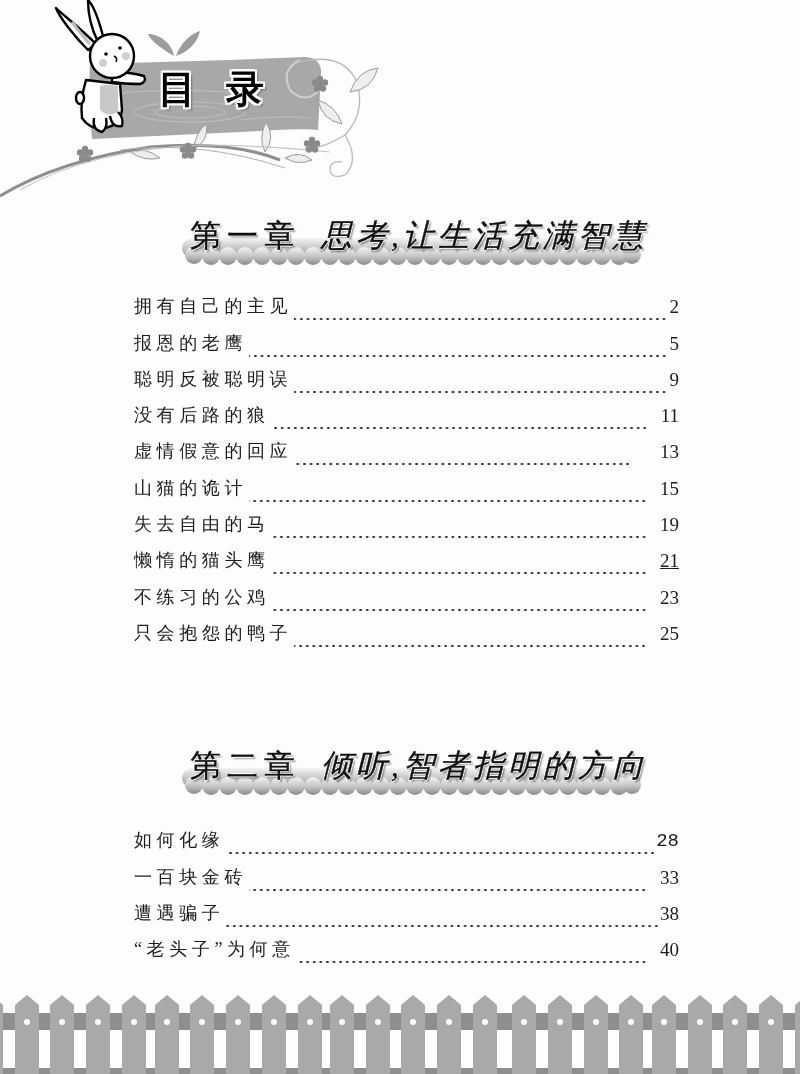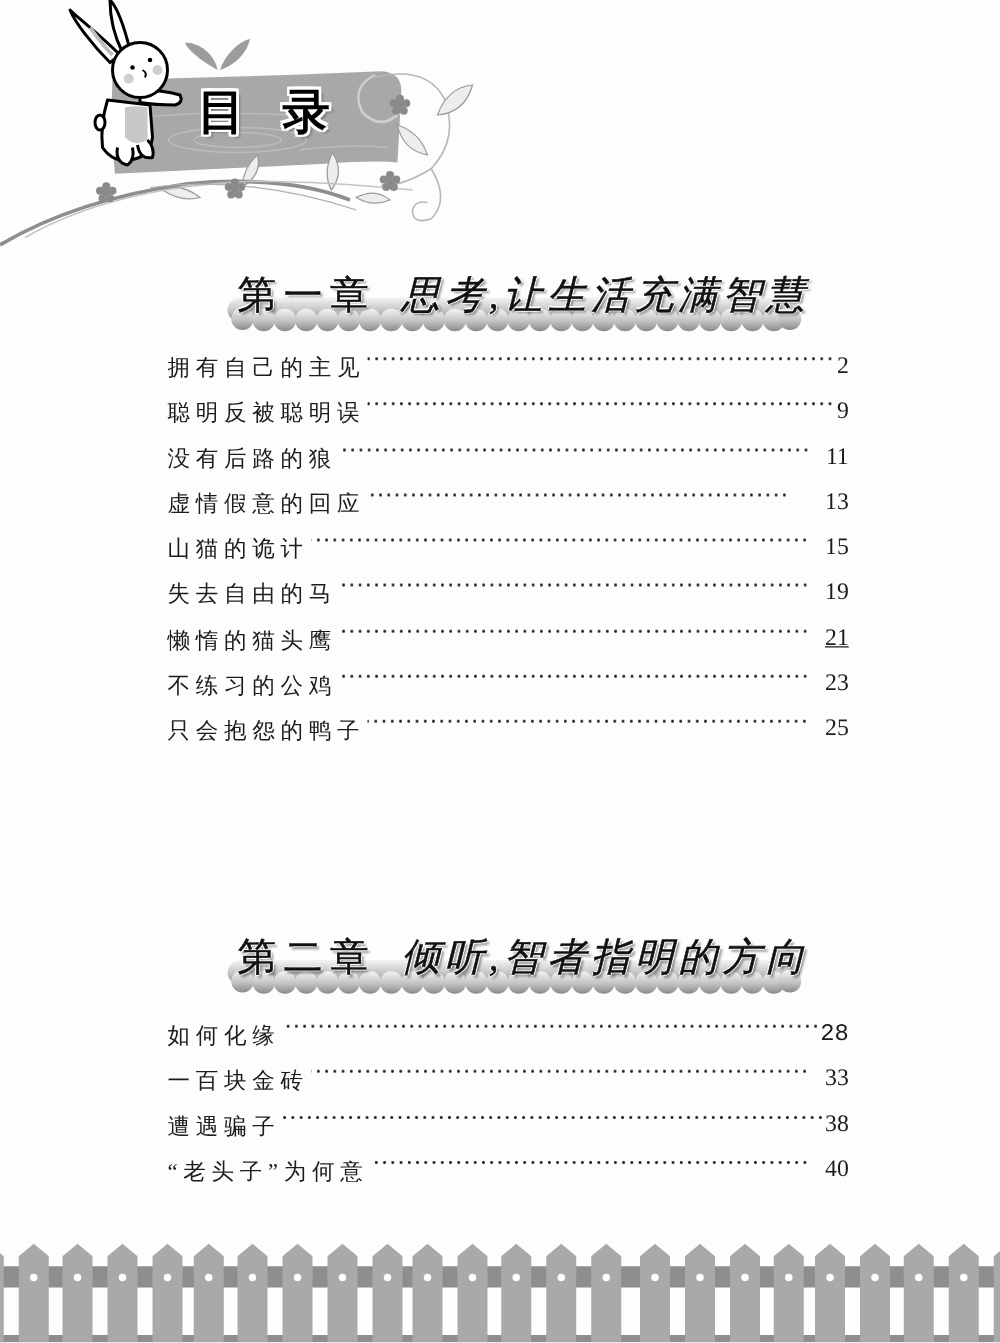--- a/index.html
+++ b/index.html
@@ -24,21 +24,21 @@
     .chapter-title {
       position: absolute; left: 10px; top: 0; white-space: nowrap;
       font-size: 31px; line-height: 44px; color: #111;
       -webkit-text-stroke: 0.4px #111;
       text-shadow: 1px 0 0 #fff, -1px 0 0 #fff, 0 1px 0 #fff, 0 -1px 0 #fff,
                    2px 2px 2px rgba(0,0,0,.45);
     }
     .chapter-label { letter-spacing: 6px; margin-right: 20px; }
     .chapter-name { letter-spacing: 4px; font-style: italic; }
     .toc { position: absolute; left: 134px; width: 545px; }
-    .toc-row { display: flex; align-items: flex-start; height: 36.3px; }
+    .toc-row { display: flex; align-items: flex-end; height: 36.3px; }
     .entry-title { font-size: 18px; letter-spacing: 4.6px; white-space: nowrap; color: #1c1c1c; }
     .leader {
       flex: 1; height: 4px; position: relative; top: 3px; margin-left: 2px;
       background-image: radial-gradient(circle, #222 0.9px, transparent 1.4px);
       background-size: 6.6px 4px; background-repeat: repeat-x; background-position: right center;
     }
     .page { font-size: 19px; color: #1c1c1c; text-align: right; white-space: nowrap; }
     .fence { position: absolute; left: 0; top: 980px; width: 800px; height: 94px; }
   </style>
 </head>
@@ -182,20 +182,25 @@
   </div>
 </div>
 
 <div class="toc" style="top:282px;">
   <div class="toc-row">
       <span class="entry-title">拥有自己的主见</span>
       <span class="leader"></span>
       <span class="page" style="margin-left: 2px;">2</span>
     </div>
   <div class="toc-row">
+      <span class="entry-title">报恩的老鹰</span>
+      <span class="leader"></span>
+      <span class="page" style="margin-left: 2px;">5</span>
+    </div>
+  <div class="toc-row">
       <span class="entry-title">聪明反被聪明误</span>
       <span class="leader"></span>
       <span class="page" style="margin-left: 2px;">9</span>
     </div>
   <div class="toc-row">
       <span class="entry-title">没有后路的狼</span>
       <span class="leader"></span>
       <span class="page" style="margin-left: 13px;">11</span>
     </div>
   <div class="toc-row">

